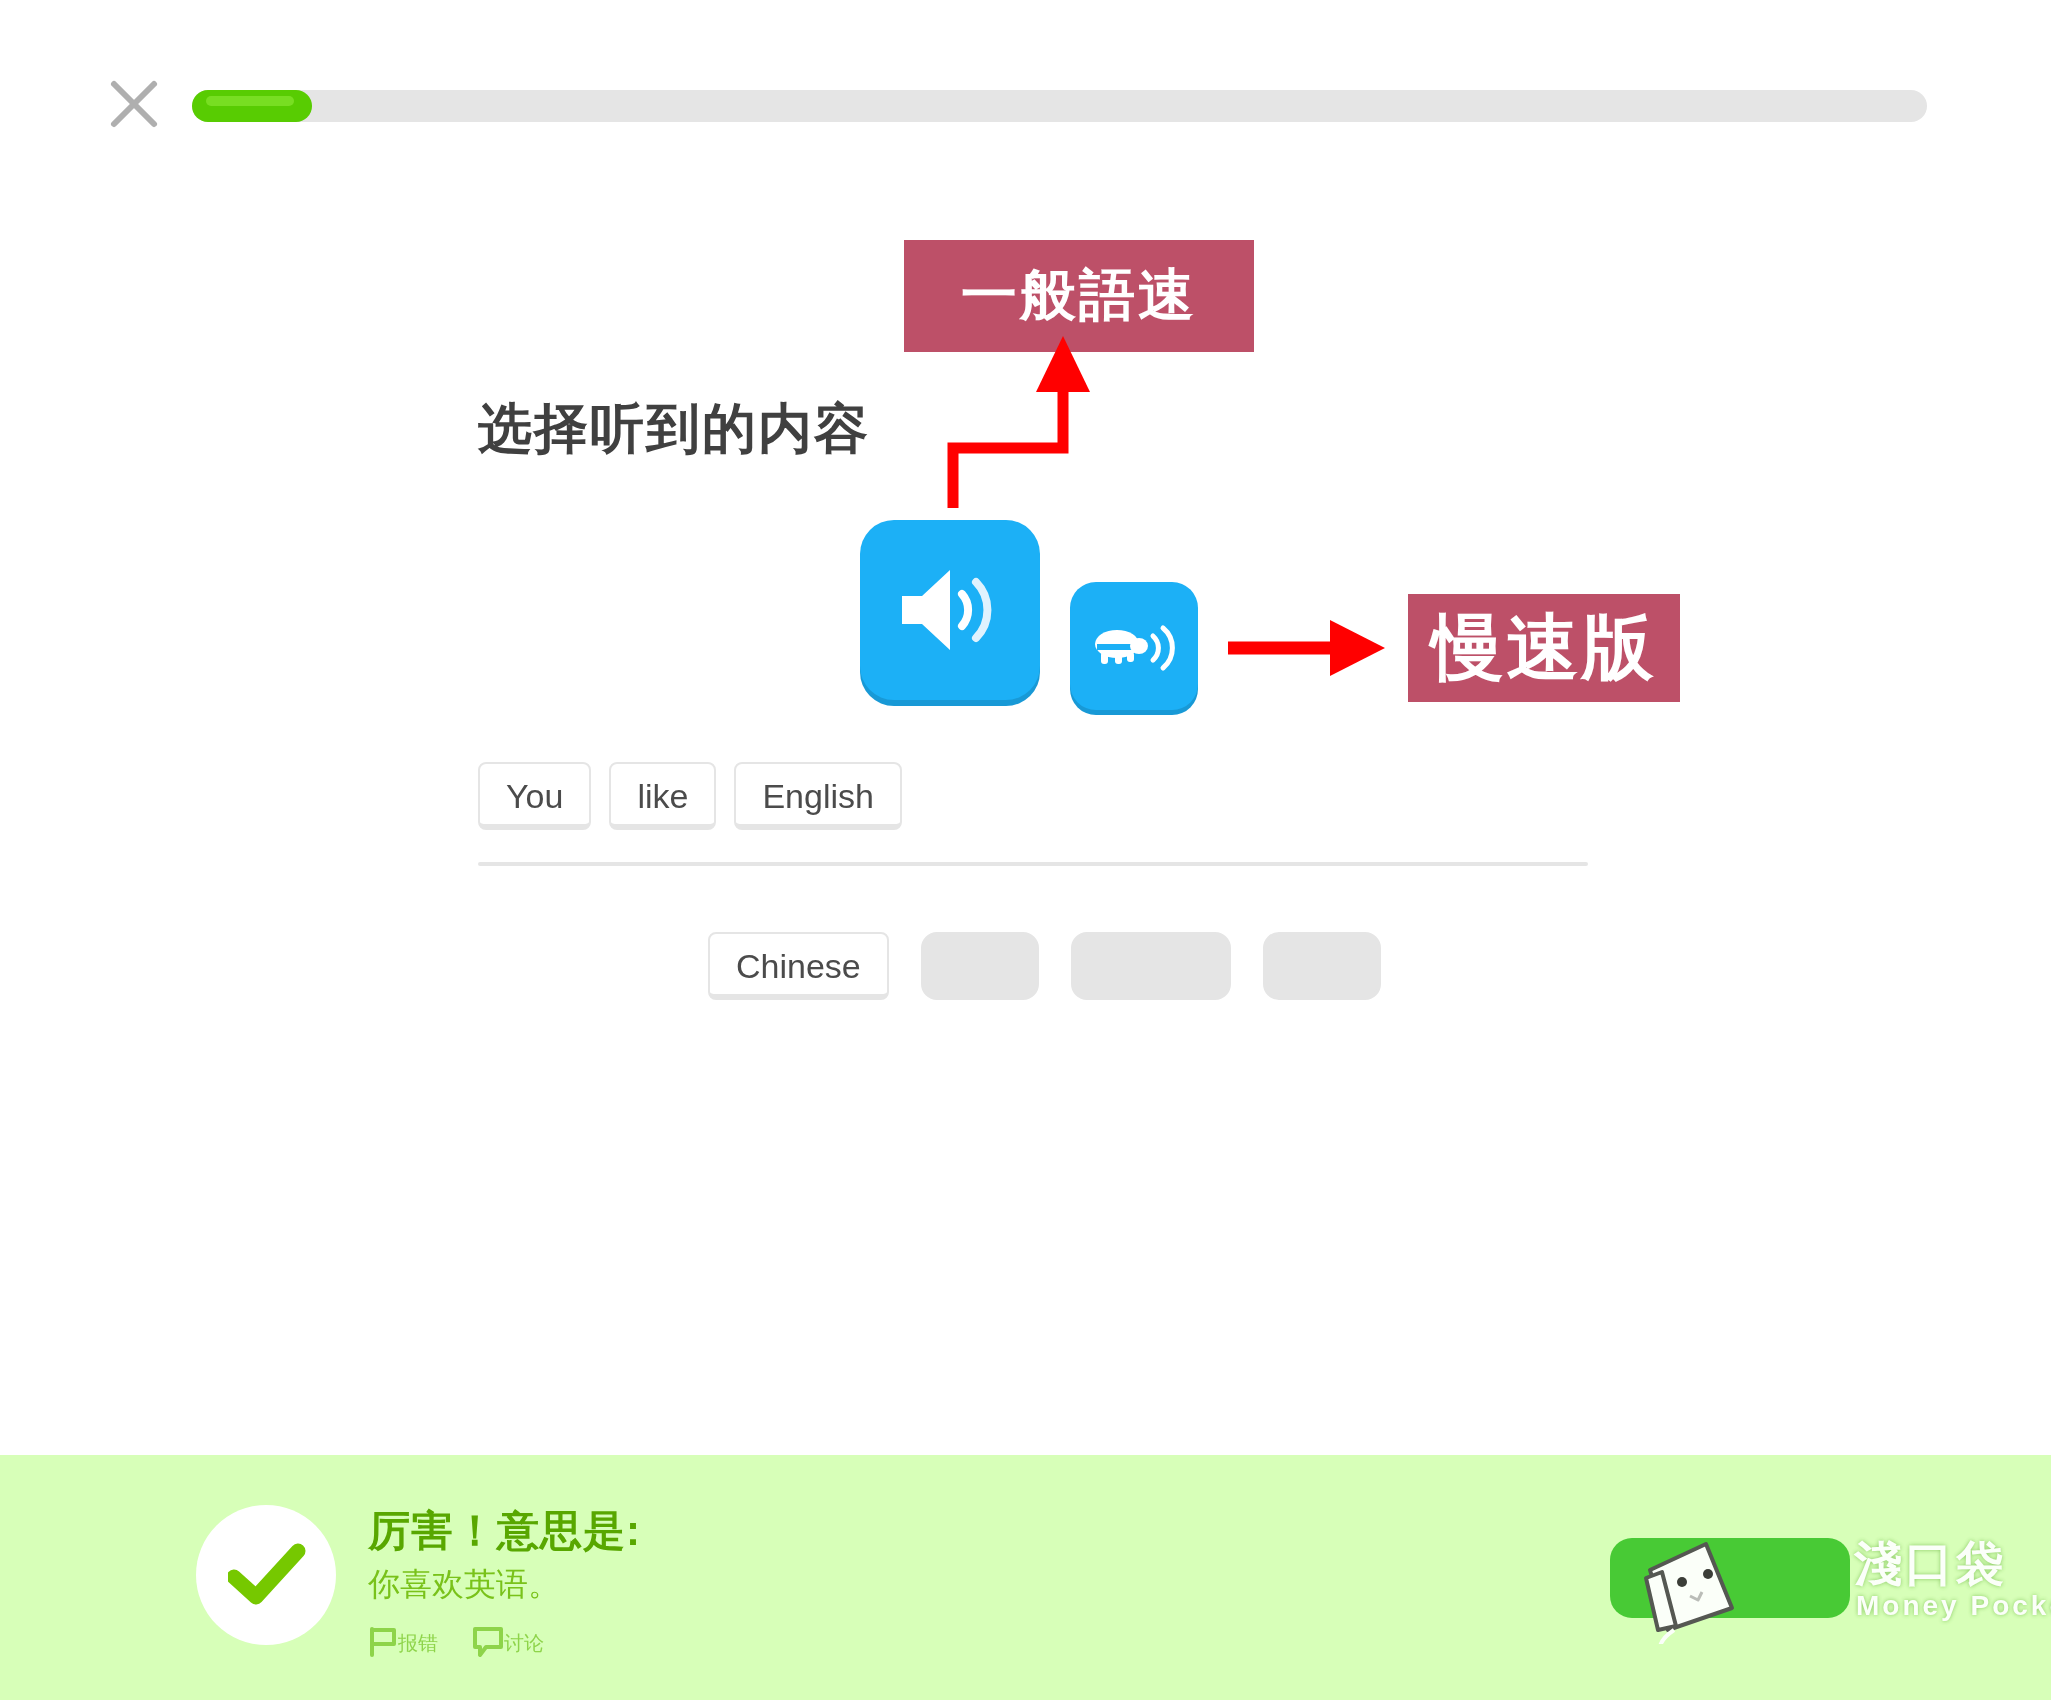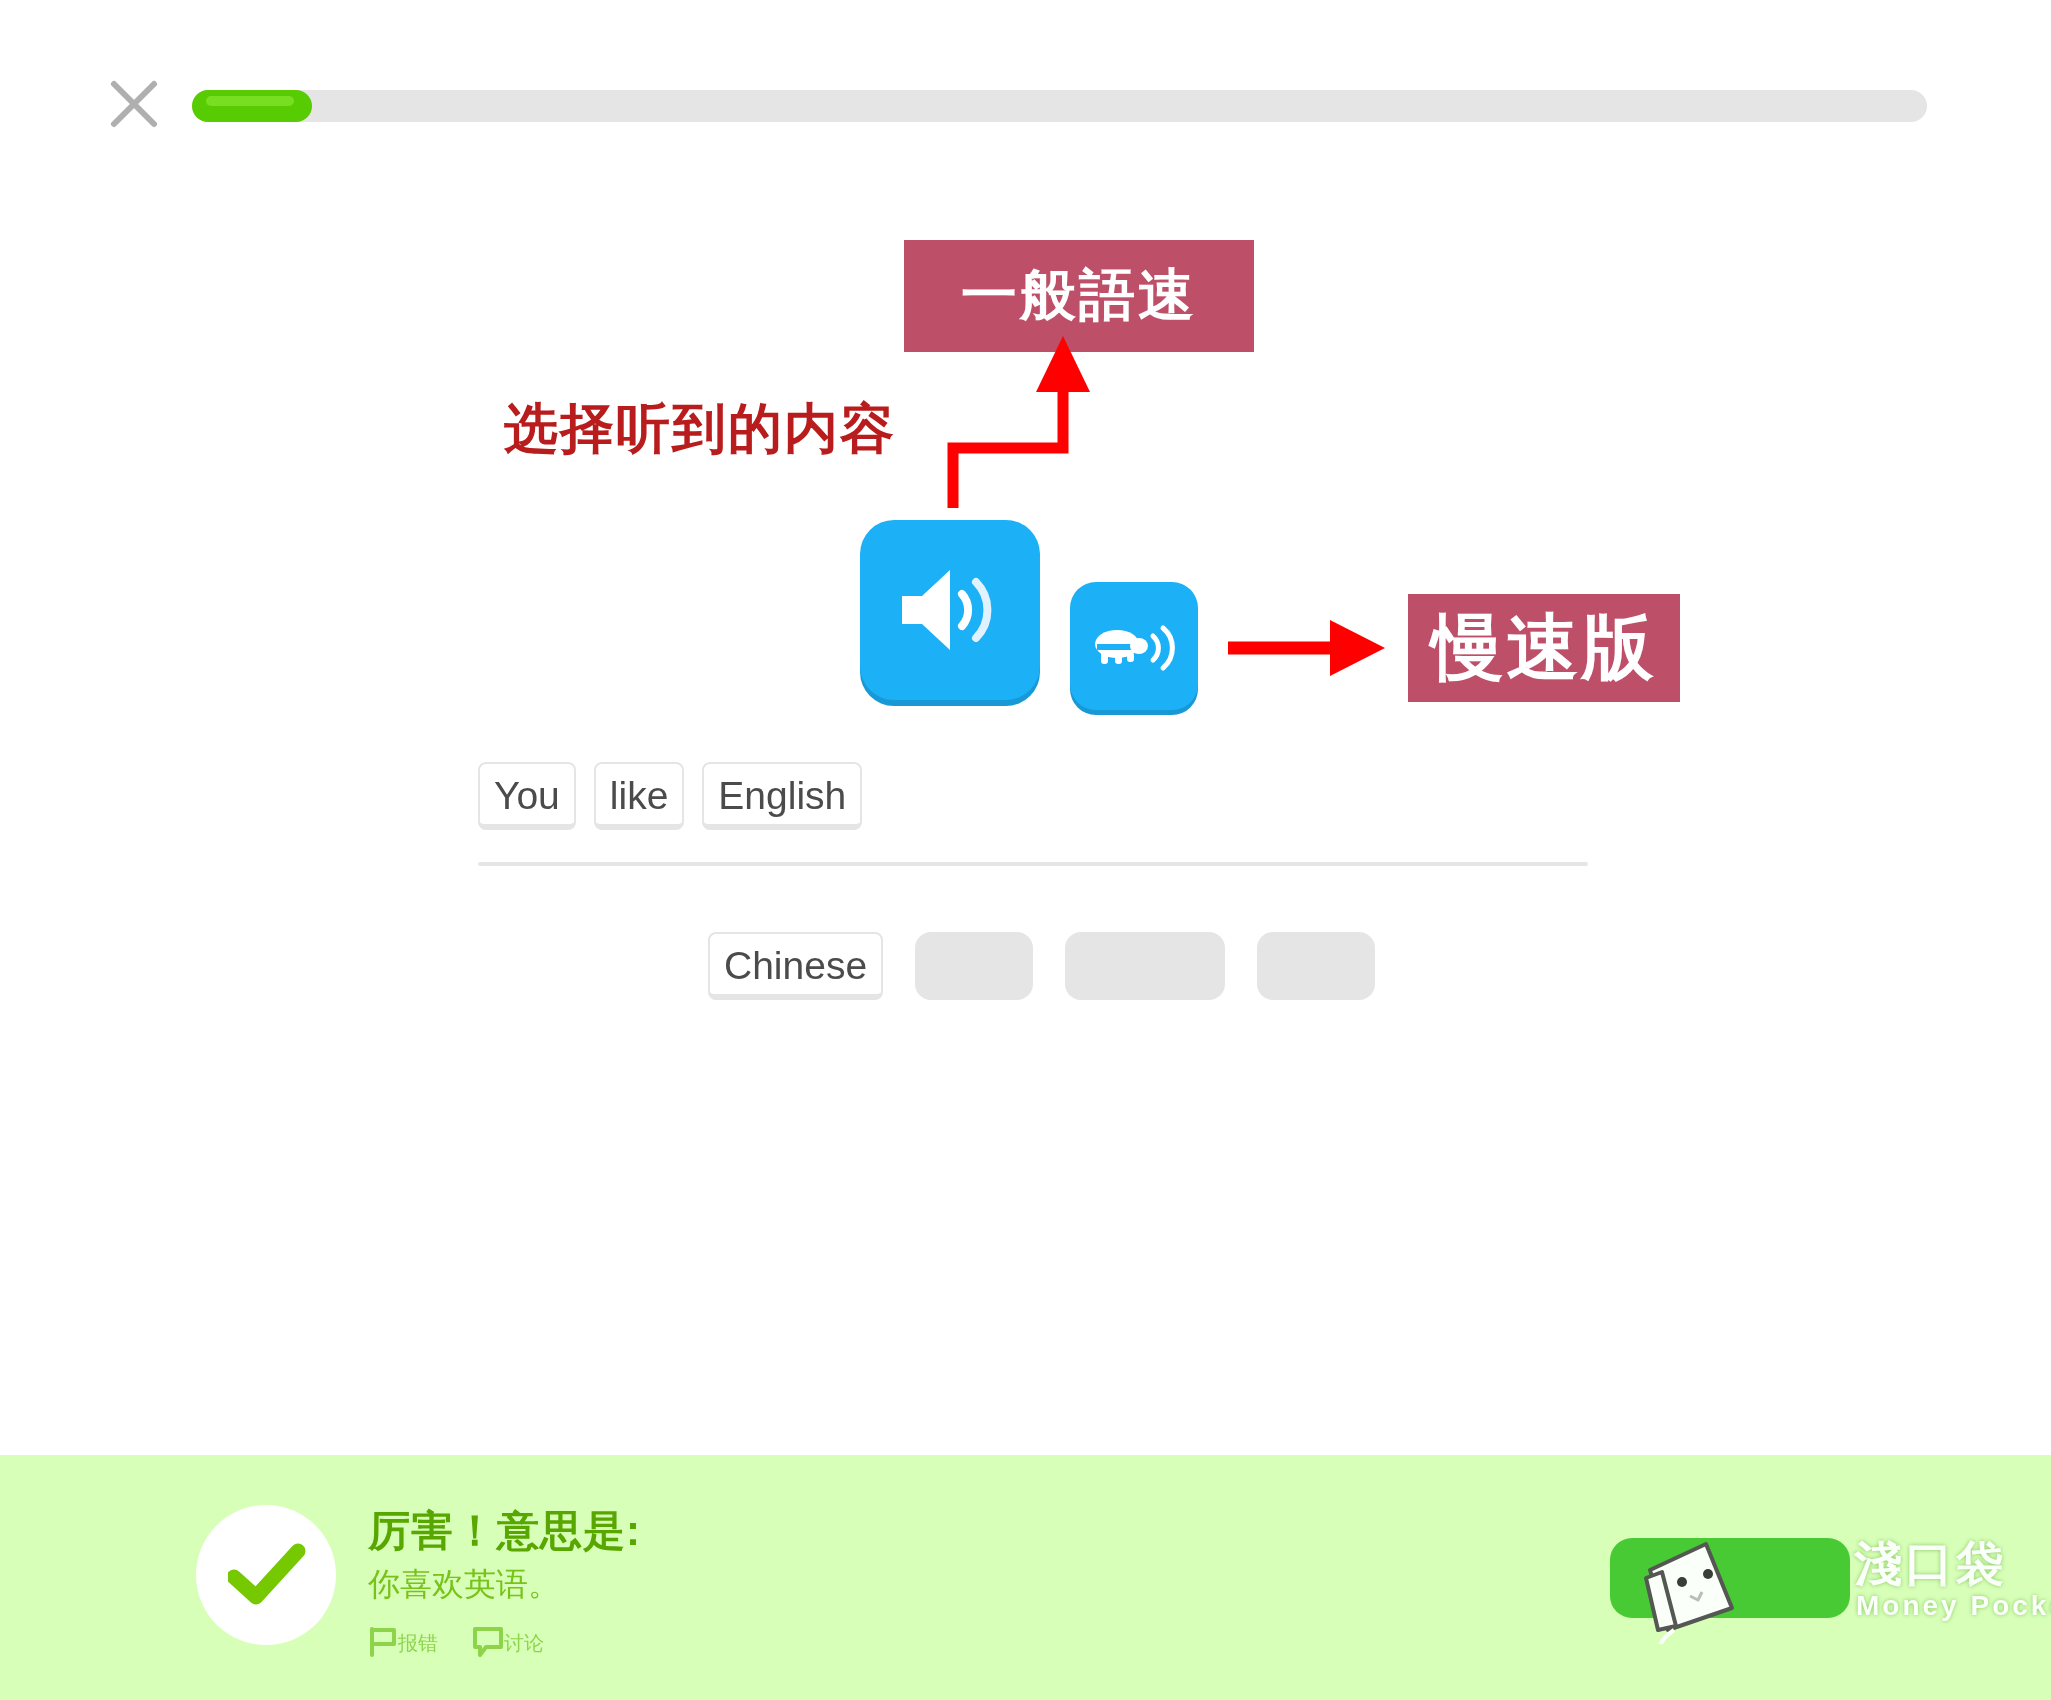--- a/index.html
+++ b/index.html
@@ -26,22 +26,22 @@
     position:absolute;left:0;top:0;width:120px;height:32px;
     background:#58cc02;border-radius:16px;
   }
   .progress-gloss{
     position:absolute;left:14px;top:6px;width:88px;height:10px;
     background:#7ee028;border-radius:6px;opacity:.85;
   }
 
   
   .prompt-title{
-    position:absolute;left:504px;top:393px;
-    font-size:54px;font-weight:bold;color:#b91c1c;
+    position:absolute;left:478px;top:393px;
+    font-size:54px;font-weight:bold;color:#404040;
     letter-spacing:2px;white-space:nowrap;
   }
 
   
   .audio-row{position:absolute;left:860px;top:520px;}
   .btn-audio-normal{
     position:absolute;left:0;top:0;width:180px;height:180px;
     background:#1cb0f6;border-radius:34px;
     box-shadow:0 6px 0 #1899d6;
     cursor:pointer;
@@ -65,22 +65,22 @@
   .anno-normal{left:904px;top:240px;width:350px;height:112px;font-size:56px;}
   .anno-slow{left:1408px;top:594px;width:272px;height:108px;font-size:72px;}
   .arrow-layer{position:absolute;left:0;top:0;width:2051px;height:1700px;pointer-events:none;}
 
   
   .answer-area{position:absolute;left:478px;top:762px;width:1110px;}
   .tile-row{display:flex;gap:18px;align-items:flex-start;}
   .tile{
     border:2px solid #e5e5e5;border-bottom-width:6px;
     border-radius:8px;background:#ffffff;
-    padding:0 14px;height:68px;line-height:64px;
-    font-size:39px;color:#4b4b4b;cursor:pointer;
+    padding:0 26px;height:68px;line-height:64px;
+    font-size:34px;color:#4b4b4b;cursor:pointer;
     box-sizing:border-box;white-space:nowrap;
   }
   .answer-line{
     position:absolute;left:478px;top:862px;width:1110px;height:4px;
     background:#e5e5e5;border-radius:2px;
   }
 
   
   .bank{position:absolute;left:708px;top:932px;}
   .bank-row{display:flex;gap:32px;align-items:flex-start;}

